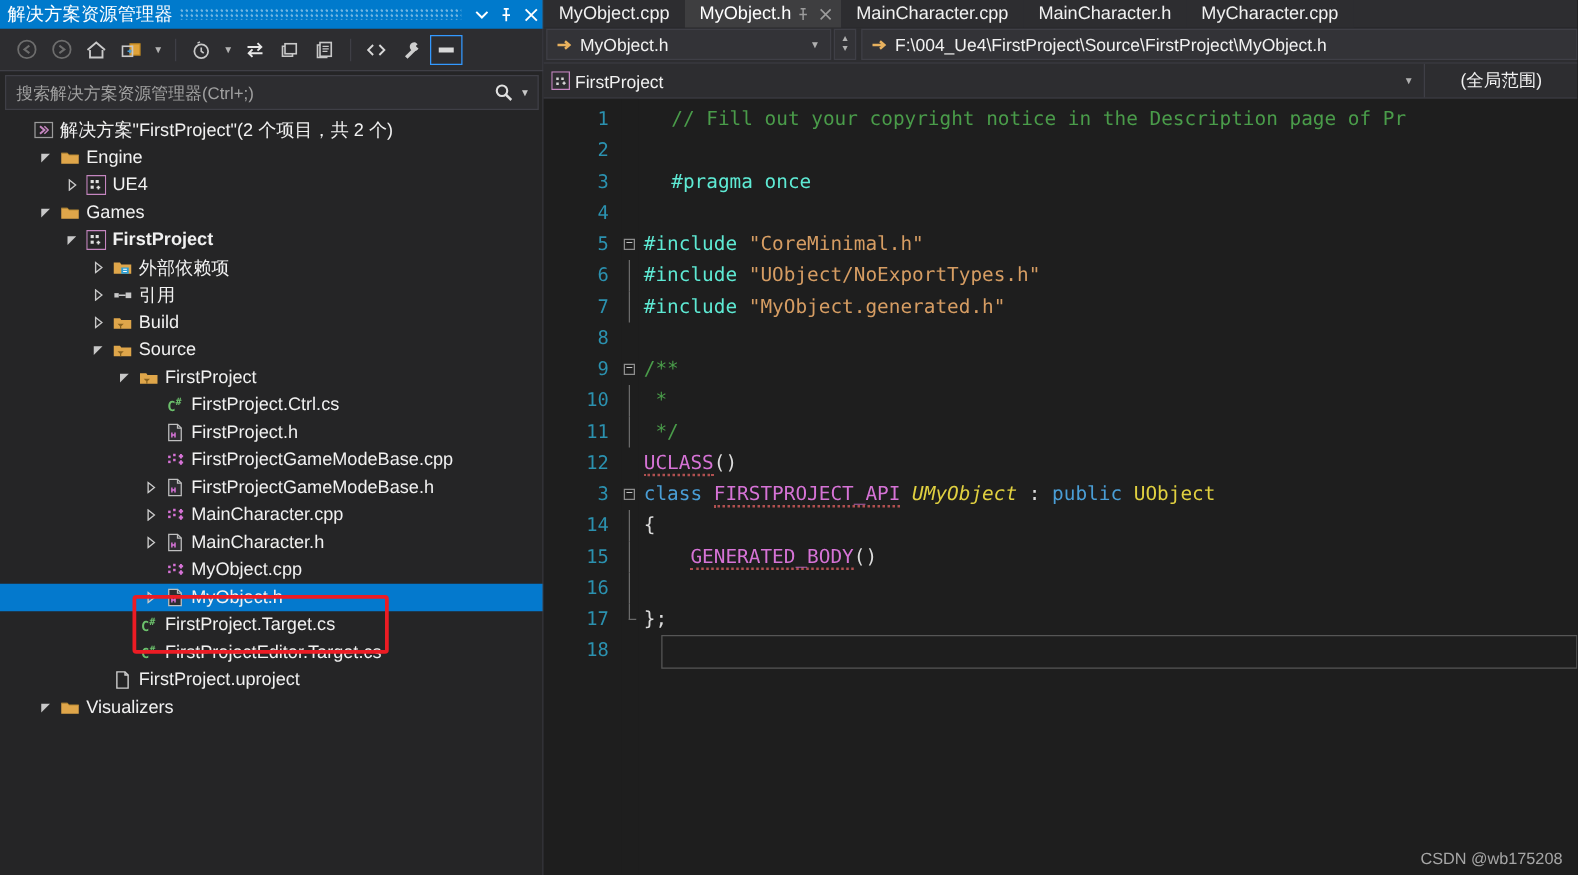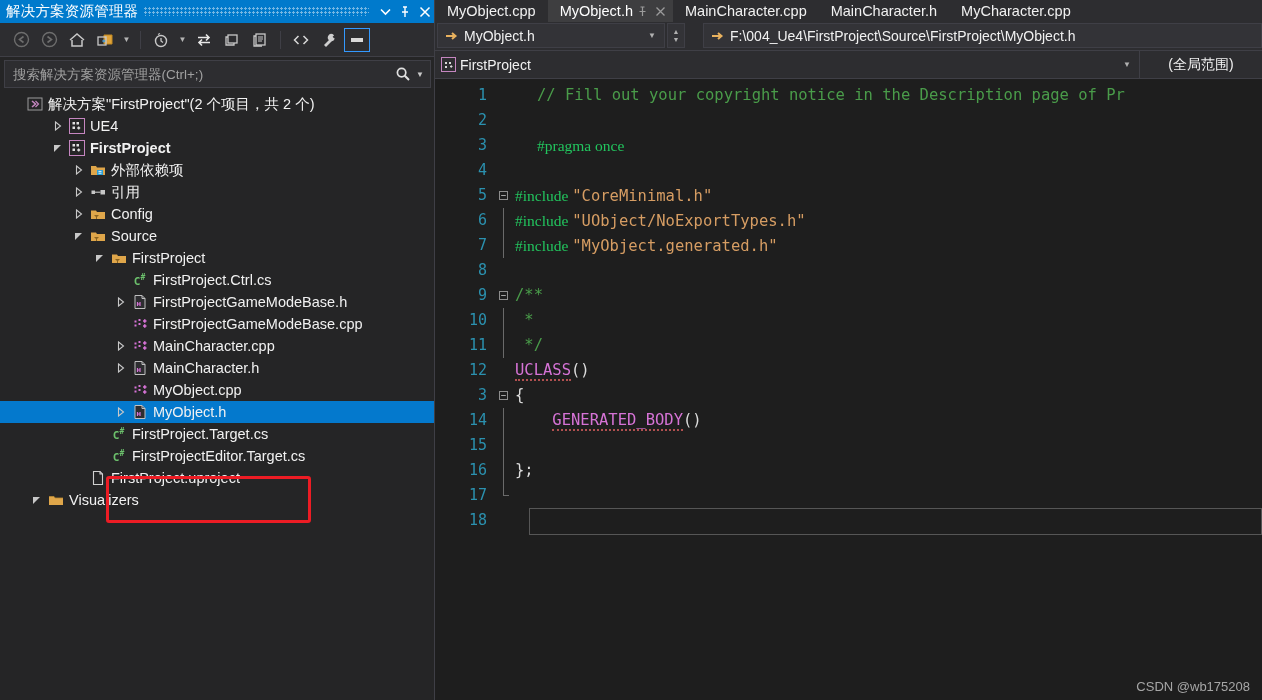--- a/index.html
+++ b/index.html
@@ -93,21 +93,21 @@
   .nav-box {
     height: 25px; background: #333337; border: 1px solid #3f3f46; display: flex; align-items: center;
     color: #f1f1f1; font-size: 14px; padding: 0 4px 0 6px;
   }
   .nav-box .arrowico { color: #e8b15e; margin-right: 6px; display:flex; align-items:center; }
   .nav-box .dd { color: #b0b0b0; font-size: 8px; margin-left: 8px; margin-right: 4px; }
   .nav-box.one { width: 228px; justify-content: space-between; }
   .nav-box.one .lt { display: flex; align-items: center; }
   .spinner { width: 18px; height: 25px; background: #333337; border: 1px solid #3f3f46; display:flex; flex-direction:column; align-items:center; justify-content:center; margin-left:2px;}
   .spinner div { color: #b0b0b0; font-size: 7px; line-height: 8px; }
-  .nav-box.path { margin-left: 18px; flex: 1; }
+  .nav-box.path { margin-left: 4px; flex: 1; }
 
   .scopebar { height: 28px; background: #2d2d30; display: flex; align-items: stretch; border-bottom: 1px solid #3f3f46; }
   .scope-proj {
     flex: 1; display: flex; align-items: center; padding-left: 6px; color: #f1f1f1; font-size: 14px;
     border-right: 1px solid #3f3f46; position: relative;
   }
   .scope-proj .pico { margin-right: 4px; display:flex; }
   .scope-proj .dd { position:absolute; right: 8px; color: #b0b0b0; font-size: 8px; }
   .scope-global { width: 122px; display: flex; align-items: center; justify-content: center; color: #f1f1f1; font-size: 14px; }
 
@@ -123,21 +123,21 @@
     position: absolute; left: 2px; top: 8px; width: 9px; height: 9px;
     border: 1px solid #8d8d8d; color:#cfcfcf; font-size: 9px; line-height:7px; text-align:center;
     font-family: "DejaVu Sans Mono", monospace;
   }
   .fold-line { position: absolute; left: 6px; top: 0; width: 1px; height: 25px; background: #6a6a6a; }
   .fold-end { position:absolute; left:6px; top:0; width:6px; height:13px; border-left:1px solid #6a6a6a; border-bottom: 1px solid #6a6a6a;}
 
   .code-text { flex: 1; padding-top: 4px; position: relative; }
   .cl { height: 25px; line-height: 25px; font-family: "DejaVu Sans Mono", monospace; font-size: 15.5px; white-space: pre; color: #dcdcdc; }
   .c-com { color: #4a9c4a; }
-  .c-pre { color: #22c55e; font-family: Liberation Serif, serif; }
+  .c-pre { color: #5eead4; }
   .c-str { color: #d69d63; }
   .c-key { color: #4a9ed6; }
   .c-mac { color: #d673d6; }
   .c-typ { color: #e0d040; }
   .c-plain { color: #dcdcdc; }
   .c-ital { font-style: italic; }
   .squig { border-bottom: 2px dotted #b05050; }
 
   .current-line-box {
     position: absolute; left: 94px; right: 0; top: 429px; height: 27px;
@@ -275,38 +275,68 @@
           <span class="ico">
             <svg width="16" height="16" viewBox="0 0 16 16">
               <rect x="1" y="2" width="14" height="12" fill="none" stroke="#9b9b9b" stroke-width="1"></rect>
                 <path d="M5 5 L8.5 8 L5 11" stroke="#c586c0" stroke-width="1.6" fill="none"></path>
                 <path d="M8.5 5 L11.5 8 L8.5 11" stroke="#c586c0" stroke-width="1.2" fill="none"></path>
             </svg>
           </span>
           <span class="lbl">解决方案"FirstProject"(2 个项目，共 2 个)</span>
         </div>
         <div class="row">
+          <span style="width:29px;min-width:29px"></span>
+          <span class="arrow">
+            <svg width="10" height="10" viewBox="0 0 10 10">
+              <path d="M1 2 L8 2 L1 9 Z" fill="#c8c8c8"></path>
+            </svg>
+          </span>
+          <span class="ico">
+            <svg width="16" height="16" viewBox="0 0 16 16">
+              <path d="M1 4.5 L6 4.5 L7 6 L15 6 L15 13 L1 13 Z" fill="#dfa64a"></path>
+                <path d="M1 4.5 L6 4.5 L7 6 L15 6" fill="none" stroke="#b98a33" stroke-width="0.8"></path>
+            </svg>
+          </span>
+          <span class="lbl">Engine</span>
+        </div>
+        <div class="row">
           <span style="width:50px;min-width:50px"></span>
           <span class="arrow">
             <svg width="10" height="10" viewBox="0 0 10 10">
               <path d="M2.5 1 L7.5 5 L2.5 9 Z" fill="none" stroke="#c8c8c8" stroke-width="1.1"></path>
             </svg>
           </span>
           <span class="ico">
             <svg width="16" height="16" viewBox="0 0 16 16">
               <rect x="0.5" y="0.5" width="15" height="15" fill="none" stroke="#c586c0" stroke-width="1"></rect>
                 <rect x="3.5" y="4" width="2.5" height="2.5" fill="#e0e0e0"></rect>
                 <rect x="7.5" y="4" width="2.5" height="2.5" fill="#e0e0e0"></rect>
                 <rect x="3.5" y="8.5" width="2.5" height="2.5" fill="#e0e0e0"></rect>
                 <path d="M8.2 10 h3 M9.7 8.5 v3" stroke="#e0e0e0" stroke-width="1.3"></path>
             </svg>
           </span>
           <span class="lbl">UE4</span>
         </div>
         <div class="row">
+          <span style="width:29px;min-width:29px"></span>
+          <span class="arrow">
+            <svg width="10" height="10" viewBox="0 0 10 10">
+              <path d="M1 2 L8 2 L1 9 Z" fill="#c8c8c8"></path>
+            </svg>
+          </span>
+          <span class="ico">
+            <svg width="16" height="16" viewBox="0 0 16 16">
+              <path d="M1 4.5 L6 4.5 L7 6 L15 6 L15 13 L1 13 Z" fill="#dfa64a"></path>
+                <path d="M1 4.5 L6 4.5 L7 6 L15 6" fill="none" stroke="#b98a33" stroke-width="0.8"></path>
+            </svg>
+          </span>
+          <span class="lbl">Games</span>
+        </div>
+        <div class="row">
           <span style="width:50px;min-width:50px"></span>
           <span class="arrow">
             <svg width="10" height="10" viewBox="0 0 10 10">
               <path d="M1 2 L8 2 L1 9 Z" fill="#c8c8c8"></path>
             </svg>
           </span>
           <span class="ico">
             <svg width="16" height="16" viewBox="0 0 16 16">
               <rect x="0.5" y="0.5" width="15" height="15" fill="none" stroke="#c586c0" stroke-width="1"></rect>
                 <rect x="3.5" y="4" width="2.5" height="2.5" fill="#e0e0e0"></rect>
@@ -355,21 +385,21 @@
             <svg width="10" height="10" viewBox="0 0 10 10">
               <path d="M2.5 1 L7.5 5 L2.5 9 Z" fill="none" stroke="#c8c8c8" stroke-width="1.1"></path>
             </svg>
           </span>
           <span class="ico">
             <svg width="16" height="16" viewBox="0 0 16 16">
               <path d="M1 4.5 L6 4.5 L7 6 L15 6 L15 13 L1 13 Z" fill="#dfa64a"></path>
                 <path d="M4 9 L9 9 L7 11 L7 13 L6 13 L6 11 Z" fill="#8a6320"></path>
             </svg>
           </span>
-          <span class="lbl">Config</span>
+          <span class="lbl">Build</span>
         </div>
         <div class="row">
           <span style="width:71px;min-width:71px"></span>
           <span class="arrow">
             <svg width="10" height="10" viewBox="0 0 10 10">
               <path d="M1 2 L8 2 L1 9 Z" fill="#c8c8c8"></path>
             </svg>
           </span>
           <span class="ico">
             <svg width="16" height="16" viewBox="0 0 16 16">
@@ -397,48 +427,60 @@
         <div class="row">
           <span style="width:113px;min-width:113px"></span>
           <span class="arrow"></span>
           <span class="ico">
             <span style="color:#6cc06c;font-family:'DejaVu Sans Mono',monospace;font-size:11px;font-weight:bold;">C<sup style="font-size:8px;">#</sup></span>
           </span>
           <span class="lbl">FirstProject.Ctrl.cs</span>
         </div>
         <div class="row">
           <span style="width:113px;min-width:113px"></span>
-          <span class="arrow">
-            <svg width="10" height="10" viewBox="0 0 10 10">
-              <path d="M2.5 1 L7.5 5 L2.5 9 Z" fill="none" stroke="#c8c8c8" stroke-width="1.1"></path>
-            </svg>
-          </span>
+          <span class="arrow"></span>
           <span class="ico">
             <svg width="16" height="16" viewBox="0 0 16 16">
               <path d="M3 1.5 L10 1.5 L13 4.5 L13 14.5 L3 14.5 Z" fill="#2d2d30" stroke="#c0c0c0" stroke-width="1"></path>
                 <path d="M10 1.5 L10 4.5 L13 4.5" fill="none" stroke="#c0c0c0" stroke-width="1"></path>
                 <path d="M5.5 8 v4 M5.5 10 h2.5 M8 8 v4" stroke="#d673d6" stroke-width="1.2" fill="none"></path>
             </svg>
           </span>
-          <span class="lbl">FirstProjectGameModeBase.h</span>
+          <span class="lbl">FirstProject.h</span>
         </div>
         <div class="row">
           <span style="width:113px;min-width:113px"></span>
           <span class="arrow"></span>
           <span class="ico">
             <svg width="16" height="16" viewBox="0 0 16 16">
               <path d="M2.5 4.5 h2 v2 h-2 Z" fill="#d673d6"></path>
                 <path d="M6.5 3 h2 v2 h-2 Z" fill="#d673d6"></path>
                 <path d="M2.5 8.5 h2 v2 h-2 Z" fill="#d673d6"></path>
                 <path d="M6.5 7 h2 v2 h-2 Z" fill="#d673d6"></path>
                 <path d="M11 5 h3.5 M12.75 3.25 v3.5" stroke="#d673d6" stroke-width="1.6"></path>
                 <path d="M11 10 h3.5 M12.75 8.25 v3.5" stroke="#d673d6" stroke-width="1.6"></path>
             </svg>
           </span>
           <span class="lbl">FirstProjectGameModeBase.cpp</span>
+        </div>
+        <div class="row">
+          <span style="width:113px;min-width:113px"></span>
+          <span class="arrow">
+            <svg width="10" height="10" viewBox="0 0 10 10">
+              <path d="M2.5 1 L7.5 5 L2.5 9 Z" fill="none" stroke="#c8c8c8" stroke-width="1.1"></path>
+            </svg>
+          </span>
+          <span class="ico">
+            <svg width="16" height="16" viewBox="0 0 16 16">
+              <path d="M3 1.5 L10 1.5 L13 4.5 L13 14.5 L3 14.5 Z" fill="#2d2d30" stroke="#c0c0c0" stroke-width="1"></path>
+                <path d="M10 1.5 L10 4.5 L13 4.5" fill="none" stroke="#c0c0c0" stroke-width="1"></path>
+                <path d="M5.5 8 v4 M5.5 10 h2.5 M8 8 v4" stroke="#d673d6" stroke-width="1.2" fill="none"></path>
+            </svg>
+          </span>
+          <span class="lbl">FirstProjectGameModeBase.h</span>
         </div>
         <div class="row">
           <span style="width:113px;min-width:113px"></span>
           <span class="arrow">
             <svg width="10" height="10" viewBox="0 0 10 10">
               <path d="M2.5 1 L7.5 5 L2.5 9 Z" fill="none" stroke="#c8c8c8" stroke-width="1.1"></path>
             </svg>
           </span>
           <span class="ico">
             <svg width="16" height="16" viewBox="0 0 16 16">
@@ -687,20 +729,21 @@
           <div class="cl"><span style="display:inline-block;width:26px"></span><span class="c-pre">#pragma once</span></div>
           <div class="cl"><span style="display:inline-block;width:26px"></span></div>
           <div class="cl"><span style="display:inline-block;width:4px"></span><span class="c-pre">#include </span><span class="c-str">"CoreMinimal.h"</span></div>
           <div class="cl"><span style="display:inline-block;width:4px"></span><span class="c-pre">#include </span><span class="c-str">"UObject/NoExportTypes.h"</span></div>
           <div class="cl"><span style="display:inline-block;width:4px"></span><span class="c-pre">#include </span><span class="c-str">"MyObject.generated.h"</span></div>
           <div class="cl"><span style="display:inline-block;width:4px"></span></div>
           <div class="cl"><span style="display:inline-block;width:4px"></span><span class="c-com">/**</span></div>
           <div class="cl"><span style="display:inline-block;width:4px"></span><span class="c-com"> *</span></div>
           <div class="cl"><span style="display:inline-block;width:4px"></span><span class="c-com"> */</span></div>
           <div class="cl"><span style="display:inline-block;width:4px"></span><span class="c-mac squig">UCLASS</span><span class="c-plain">()</span></div>
+          <div class="cl"><span style="display:inline-block;width:4px"></span><span class="c-key">class </span><span class="c-mac squig">FIRSTPROJECT_API</span><span class="c-plain"> </span><span class="c-typ c-ital">UMyObject</span><span class="c-plain"> : </span><span class="c-key">public </span><span class="c-typ">UObject</span></div>
           <div class="cl"><span style="display:inline-block;width:4px"></span><span class="c-plain">{</span></div>
           <div class="cl"><span style="display:inline-block;width:4px"></span><span class="c-plain">    </span><span class="c-mac squig">GENERATED_BODY</span><span class="c-plain">()</span></div>
           <div class="cl"><span style="display:inline-block;width:4px"></span></div>
           <div class="cl"><span style="display:inline-block;width:4px"></span><span class="c-plain">};</span></div>
           <div class="cl"><span style="display:inline-block;width:4px"></span></div>
         </div>
       <div class="current-line-box"></div>
       <div class="watermark">CSDN @wb175208</div>
     </div>
   </div>

